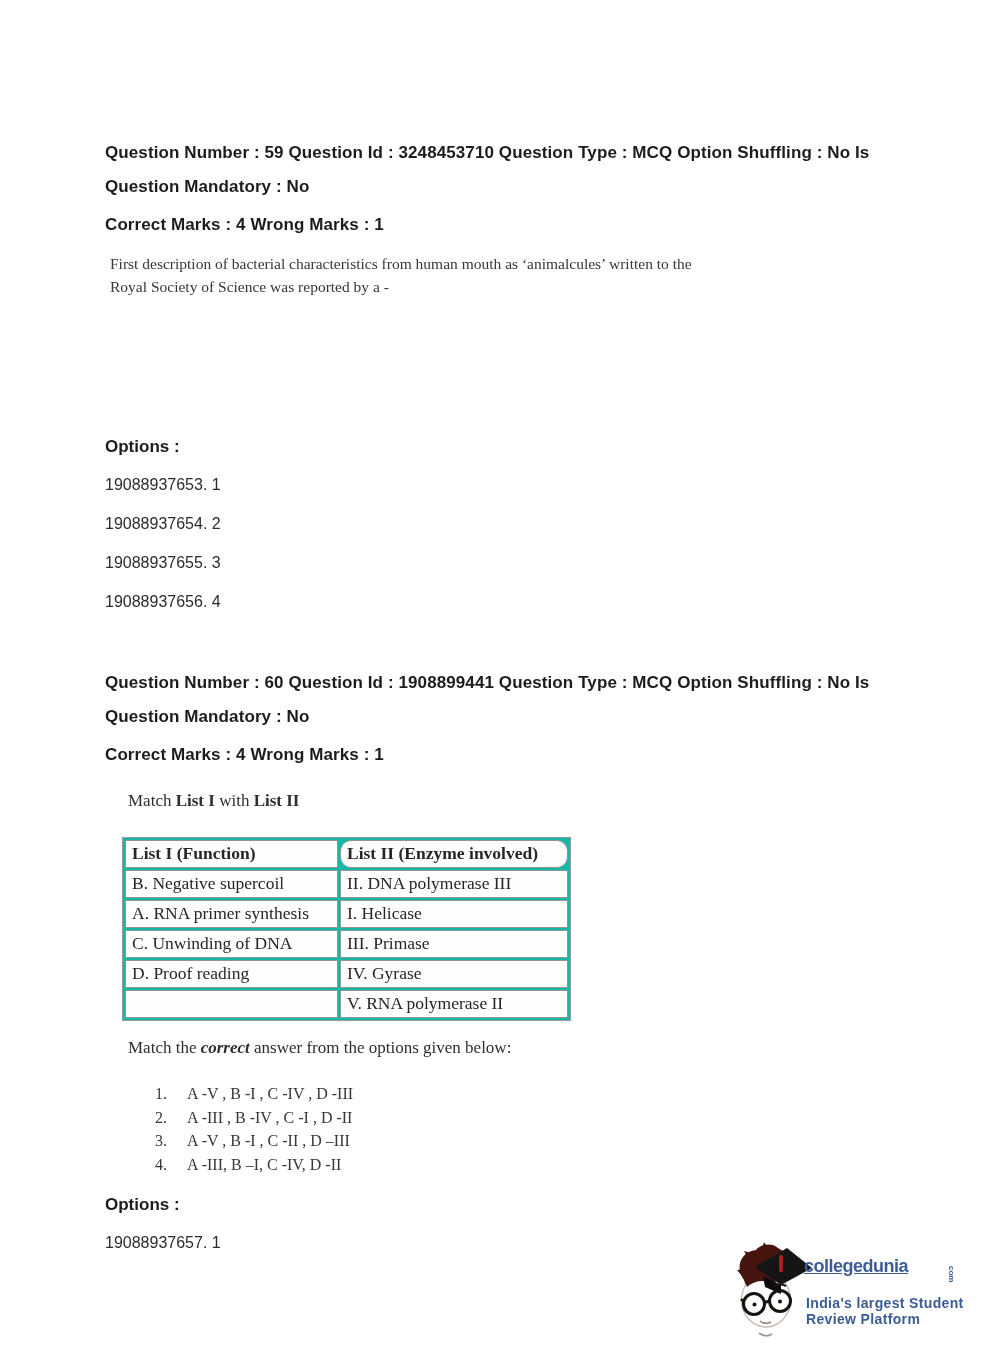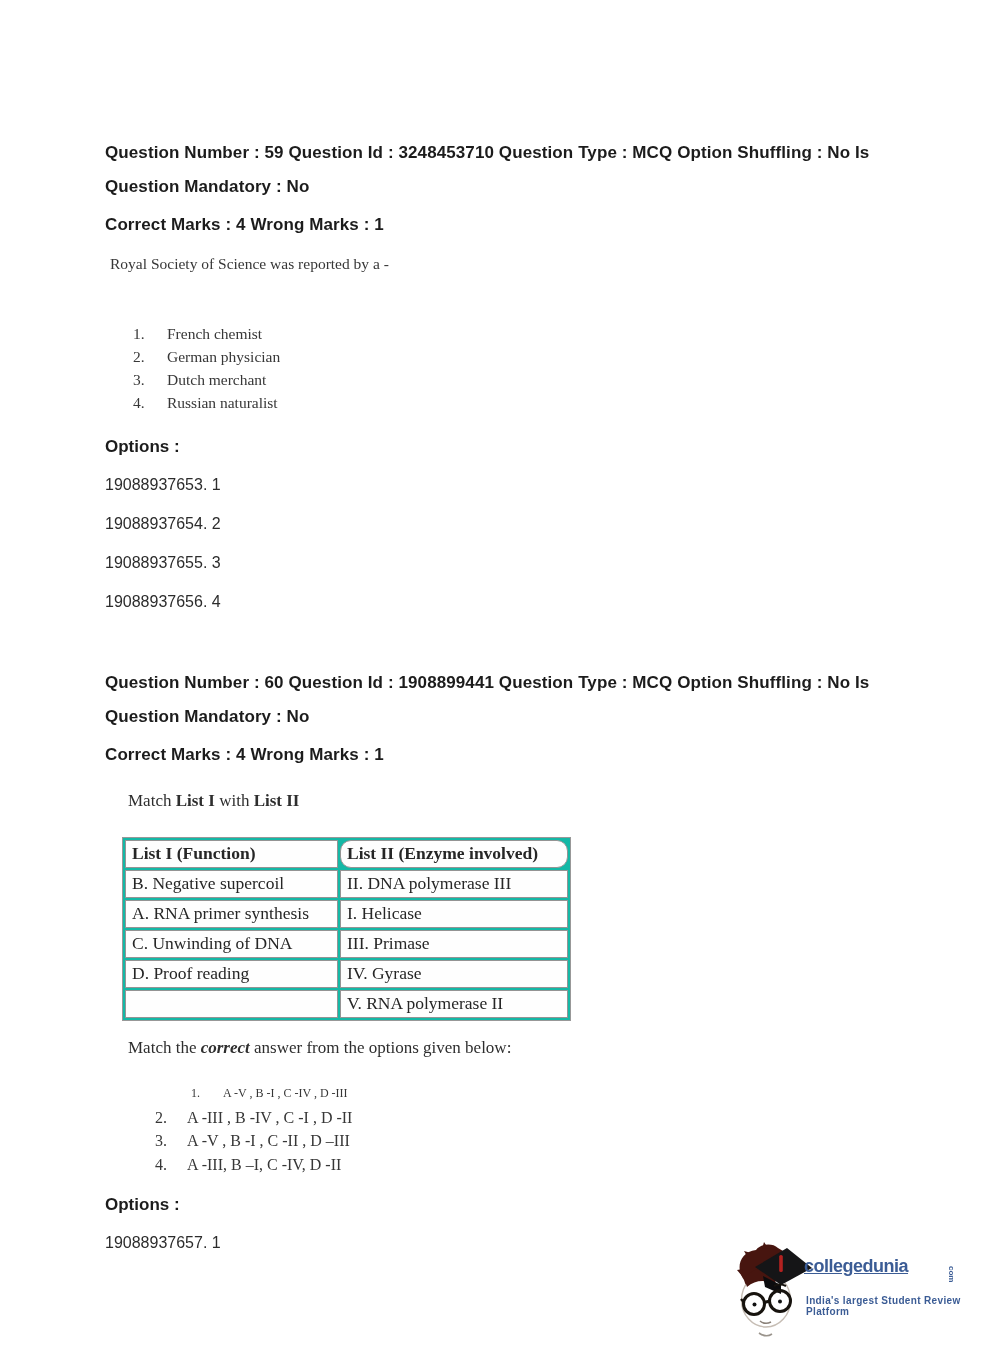--- a/index.html
+++ b/index.html
@@ -42,50 +42,37 @@
     font-size:18px; letter-spacing:-0.5px; color:#3b5c95;text-decoration:underline;
   }
   .branddomain {
     position:absolute; left:224px; top:24px;
     font-family:"Liberation Sans", sans-serif; font-weight:700;
     font-size:8px; color:#3b5c95; transform:rotate(90deg); transform-origin:left top;
   }
   .tagline {
     position:absolute; left:74px; top:53px;
     font-family:"Liberation Sans", sans-serif; font-weight:700;
-    font-size:10px; letter-spacing:0.35px; color:#3b5c95;
+    font-size:14px; letter-spacing:0.35px; color:#3b5c95;
   }
 </style>
 </head>
 <body>
 
 <div class="page">
 
   <div class="abs hdr" style="left:105px; top:143px;">Question Number : 59 Question Id : 3248453710 Question Type : MCQ Option Shuffling : No Is</div>
   <div class="abs hdr" style="left:105px; top:177px;">Question Mandatory : No</div>
   <div class="abs hdr" style="left:105px; top:215px;">Correct Marks : 4 Wrong Marks : 1</div>
 
   <div class="abs serif qbody" style="left:110px; top:252px;">
+    <span style="display:block;">First description of bacterial characteristics from human mouth  as ‘animalcules’ written to the</span>
     <span style="display:block;">Royal Society of Science was reported by a -</span>
   </div>
 
-  <div class="abs" style="left:133px; top:322px;">
-    <div class="serif choice-row">
-      <span class="cnum">1.</span><span>French chemist</span>
-    </div>
-    <div class="serif choice-row">
-      <span class="cnum">2.</span><span>German physician</span>
-    </div>
-    <div class="serif choice-row">
-      <span class="cnum">3.</span><span>Dutch merchant</span>
-    </div>
-    <div class="serif choice-row">
-      <span class="cnum">4.</span><span>Russian naturalist</span>
-    </div>
-  </div>
 
   <div class="abs optlabel" style="left:105px; top:437px;">Options :</div>
   <div class="abs optrow" style="left:105px; top:476px;">19088937653. 1</div>
   <div class="abs optrow" style="left:105px; top:515px;">19088937654. 2</div>
   <div class="abs optrow" style="left:105px; top:554px;">19088937655. 3</div>
   <div class="abs optrow" style="left:105px; top:593px;">19088937656. 4</div>
 
   <div class="abs hdr" style="left:105px; top:673px;">Question Number : 60 Question Id : 1908899441 Question Type : MCQ Option Shuffling : No Is</div>
   <div class="abs hdr" style="left:105px; top:707px;">Question Mandatory : No</div>
   <div class="abs hdr" style="left:105px; top:745px;">Correct Marks : 4 Wrong Marks : 1</div>
@@ -121,21 +108,21 @@
         <td>V. RNA polymerase II</td>
       </tr>
     </tbody>
   </table>
 
   <div class="abs serif chooseline" style="left:128px; top:1038px;">
     <span>Match the </span><span class="bi">correct</span><span> answer from the options given below:</span>
   </div>
 
   <div class="abs" style="left:155px; top:1082px;">
-    <div class="serif choice-row" style="font-size:12px; line-height:23.5px;margin-left:36px;">
+    <div class="serif choice-row" style="font-size:16px; line-height:23.5px;">
       <span class="cnum2">1.</span><span>A -V , B -I , C -IV , D -III</span>
     </div>
     <div class="serif choice-row" style="font-size:16px; line-height:23.5px;">
       <span class="cnum2">2.</span><span>A -III , B -IV , C -I , D -II</span>
     </div>
     <div class="serif choice-row" style="font-size:16px; line-height:23.5px;">
       <span class="cnum2">3.</span><span>A -V , B -I , C -II , D –III</span>
     </div>
     <div class="serif choice-row" style="font-size:16px; line-height:23.5px;">
       <span class="cnum2">4.</span><span>A -III, B –I, C -IV, D -II</span>

